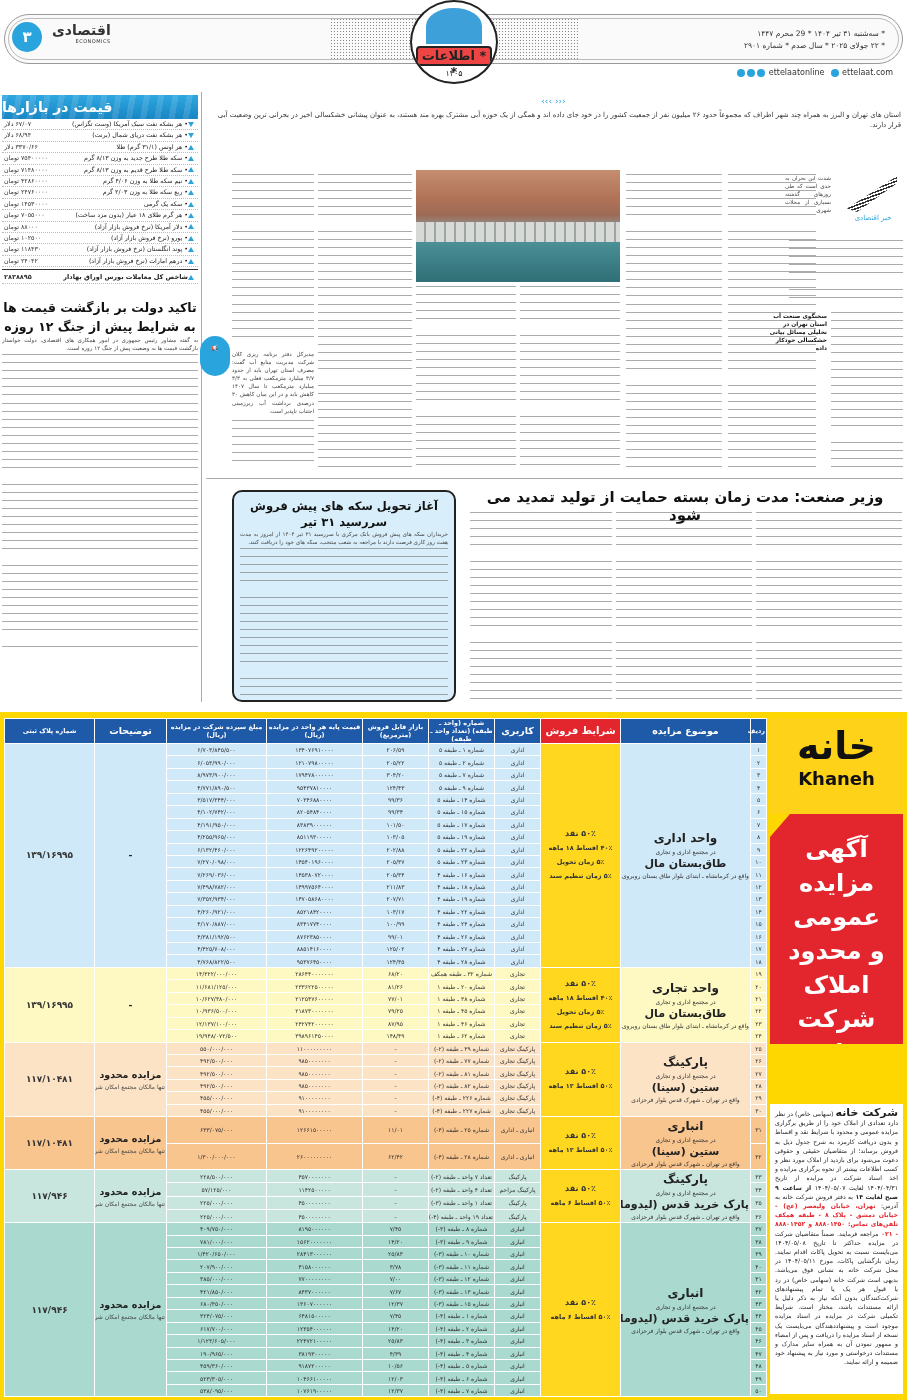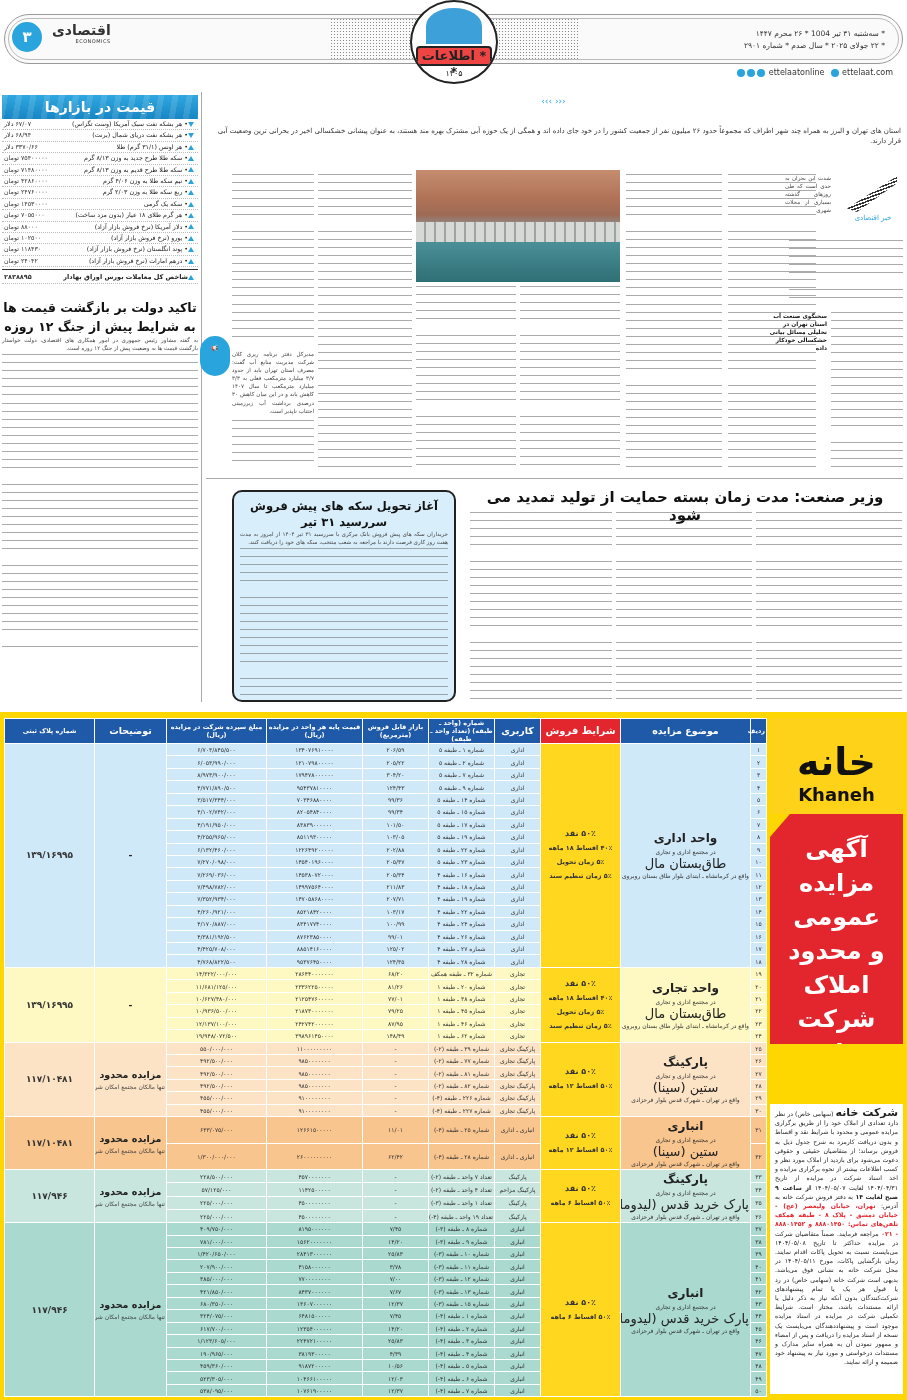--- a/index.html
+++ b/index.html
@@ -15,27 +15,27 @@
 .mh-date{position:absolute;top:28px;right:22px;font-size:7.5px;line-height:12px;color:#333;text-align:right}
 .mh-page{position:absolute;top:22px;left:12px;width:30px;height:30px;border-radius:50%;background:#29a4dc;color:#fff;font-weight:bold;font-size:15px;text-align:center;line-height:30px}
 .mh-sect{position:absolute;top:22px;left:52px;font-size:14px;font-weight:bold;color:#333;direction:rtl}
 .mh-sect small{display:block;font-size:5px;letter-spacing:.5px;font-weight:normal}
 .mh-social{position:absolute;top:68px;right:14px;font-size:8px;color:#333;direction:ltr}
 .mh-social span.dot{display:inline-block;width:8px;height:8px;border-radius:50%;background:#29a4dc;margin:0 1px;vertical-align:middle}
 
 .headline{position:absolute;top:94px;left:206px;width:695px;text-align:center}
 .headline h1{font-size:32px;font-weight:900;color:#111;letter-spacing:-1px;line-height:40px}
 .headline .arrows{color:#29a4dc;font-size:9px;margin-top:2px}
-.headline .lead{font-size:7px;color:#333;margin-top:20px;text-align:right;line-height:10px}
+.headline .lead{font-size:7px;color:#333;margin-top:4px;text-align:right;line-height:10px}
 
 .vrule{position:absolute;background:#aaa;width:1px}
 .hrule{position:absolute;background:#aaa;height:1px}
 
 .markets{position:absolute;top:95px;left:2px;width:196px}
-.mk-head{height:24px;background:linear-gradient(180deg,#2fa7e0,#1786c4);color:#fff;font-weight:900;font-size:14px;text-align:center;line-height:24px;position:relative;overflow:hidden}
+.mk-head{height:24px;background:linear-gradient(180deg,#2fa7e0,#1786c4);color:#fff;font-weight:900;font-size:14px;text-align:left;line-height:24px;position:relative;overflow:hidden}
 .mk-head:before{content:"";position:absolute;inset:0;background:repeating-linear-gradient(100deg,rgba(255,255,255,.12) 0 6px,transparent 6px 14px)}
 .mk-head span{position:relative}
 .mk-row{display:flex;justify-content:space-between;font-size:6.3px;line-height:10.4px;border-bottom:1px dotted #bbb;padding:0 2px}
 .mk-row .lbl{color:#222}
 .mk-row .val{color:#333;direction:rtl}
 .tri-up{display:inline-block;width:0;height:0;border-left:3px solid transparent;border-right:3px solid transparent;border-bottom:5px solid #29a4dc;margin-right:2px;vertical-align:middle}
 .tri-dn{display:inline-block;width:0;height:0;border-left:3px solid transparent;border-right:3px solid transparent;border-top:5px solid #29a4dc;margin-right:2px;vertical-align:middle}
 .mk-total{font-weight:bold;font-size:6.5px;border-top:1px solid #333;margin-top:2px;padding-top:2px}
 
 .side-story{position:absolute;top:298px;left:2px;width:196px}
@@ -56,21 +56,21 @@
 .icon-circle{position:absolute;top:336px;left:200px;width:30px;height:40px;border-radius:15px;background:#29a4dc;color:#fff;font-size:6px;text-align:center;padding-top:8px}
 
 .h2-main{position:absolute;top:488px;left:470px;width:430px;text-align:center;font-size:15px;font-weight:900;color:#111}
 .box-story{position:absolute;top:490px;left:232px;width:224px;height:212px;border:2.5px solid #222;border-radius:10px;background:#d8eefa;padding:6px 6px}
 .box-story h3{font-size:11.5px;font-weight:900;text-align:center;line-height:16px;color:#111}
 
 
 .ad{position:absolute;top:712px;left:0;width:907px;height:688px;background:#ffd700;padding:6px 4px}
 .ad-brand{position:absolute;top:6px;right:4px;width:133px;height:378px}
 .ad-brand .yellow{position:absolute;top:0;left:0;right:0;height:96px;background:#ffd21a}
-.ad-brand .logo{font-size:38px;font-weight:900;text-align:center;color:#111;line-height:44px;margin-top:22px;letter-spacing:-2px}
+.ad-brand .logo{font-size:38px;font-weight:900;text-align:center;color:#111;line-height:44px;margin-top:6px;letter-spacing:-2px}
 .ad-brand .logo-en{font-size:18px;font-weight:900;text-align:center;color:#111;direction:ltr;font-family:"DejaVu Sans",sans-serif}
 .ad-brand .red{position:absolute;top:96px;left:0;right:0;height:230px;background:#e3262d;clip-path:polygon(0 10%,15% 0,100% 0,100% 100%,0 100%);padding:18px 6px 6px}
 .ad-brand .red p{color:#fff;font-weight:900;font-size:24px;line-height:34px;text-align:center}
 .ad-brand .red small{display:block;color:#fff;font-size:11px;text-align:center;font-weight:bold}
 .ad-brand .ref{position:absolute;top:328px;left:0;right:0;text-align:center;font-size:10px;font-weight:900;color:#e3262d;line-height:14px}
 .ad-brand .turn{display:inline-block;background:#222;color:#fff;font-size:9px;padding:1px 8px;margin-top:2px}
 .ad-notice{position:absolute;top:392px;right:4px;width:133px;height:290px;background:#fff;padding:4px 5px;font-size:6.2px;line-height:9.2px;color:#222;text-align:justify}
 .ad-notice b.co{font-size:11px;font-weight:900}
 .ad-notice .red{color:#e3262d;font-weight:bold}
 .ad-notice .bold{font-weight:bold}
@@ -84,39 +84,39 @@
 tr.g2 td{background:#fef9c3}
 tr.g3 td{background:#fde3c6}
 tr.g4 td{background:#f9c58e}
 tr.g5 td{background:#c8e6de}
 tr.g6 td{background:#a9d9cf}
 td.cond{background:#ffd71f !important;font-weight:bold;font-size:8px;line-height:14px;white-space:normal;color:#222}
 td.cond .small{font-size:6.5px}
 td.subj{white-space:normal;line-height:10px}
 td.subj .t{font-size:12px;font-weight:900;color:#222;line-height:18px}
 td.subj .s{font-size:6px;color:#333}
-td.subj .n{font-size:13px;font-weight:400;color:#222;line-height:14px}
+td.subj .n{font-size:11px;font-weight:700;color:#222;line-height:14px}
 td.plate{font-size:9px;font-weight:bold;color:#333}
 td.desc{white-space:normal;line-height:9px}
 td.desc .t{font-size:9.5px;font-weight:900;color:#222;line-height:14px}
 td.desc .s{font-size:6px;color:#444}
 </style>
 </head>
 <body>
 
 <div class="masthead">
   <div class="mh-band"></div>
   <div class="mh-dots"></div>
   <div class="mh-logo">
     <div class="sky"></div>
     <div class="band">* اطلاعات *</div>
     <div class="yr">۱۳۰۵</div>
   </div>
   <div class="mh-date">
-    <div>* سه‌شنبه ۳۱ تیر 1004 * ۲۶ محرم ۱۴۴۷</div>
+    <div>* سه‌شنبه ۳۱ تیر ۱۴۰۴ * 29 محرم ۱۴۴۷</div>
     <div>* ۲۲ جولای ۲۰۲۵ * سال صدم * شماره ۲۹۰۱</div>
   </div>
   <div class="mh-page">۳</div>
   <div class="mh-sect">
     <span>اقتصادی</span>
     <small>ECONOMICS</small>
   </div>
   <div class="mh-social">
     <span class="dot"></span><span class="dot"></span><span class="dot"></span>
     <span>ettelaatonline</span>

